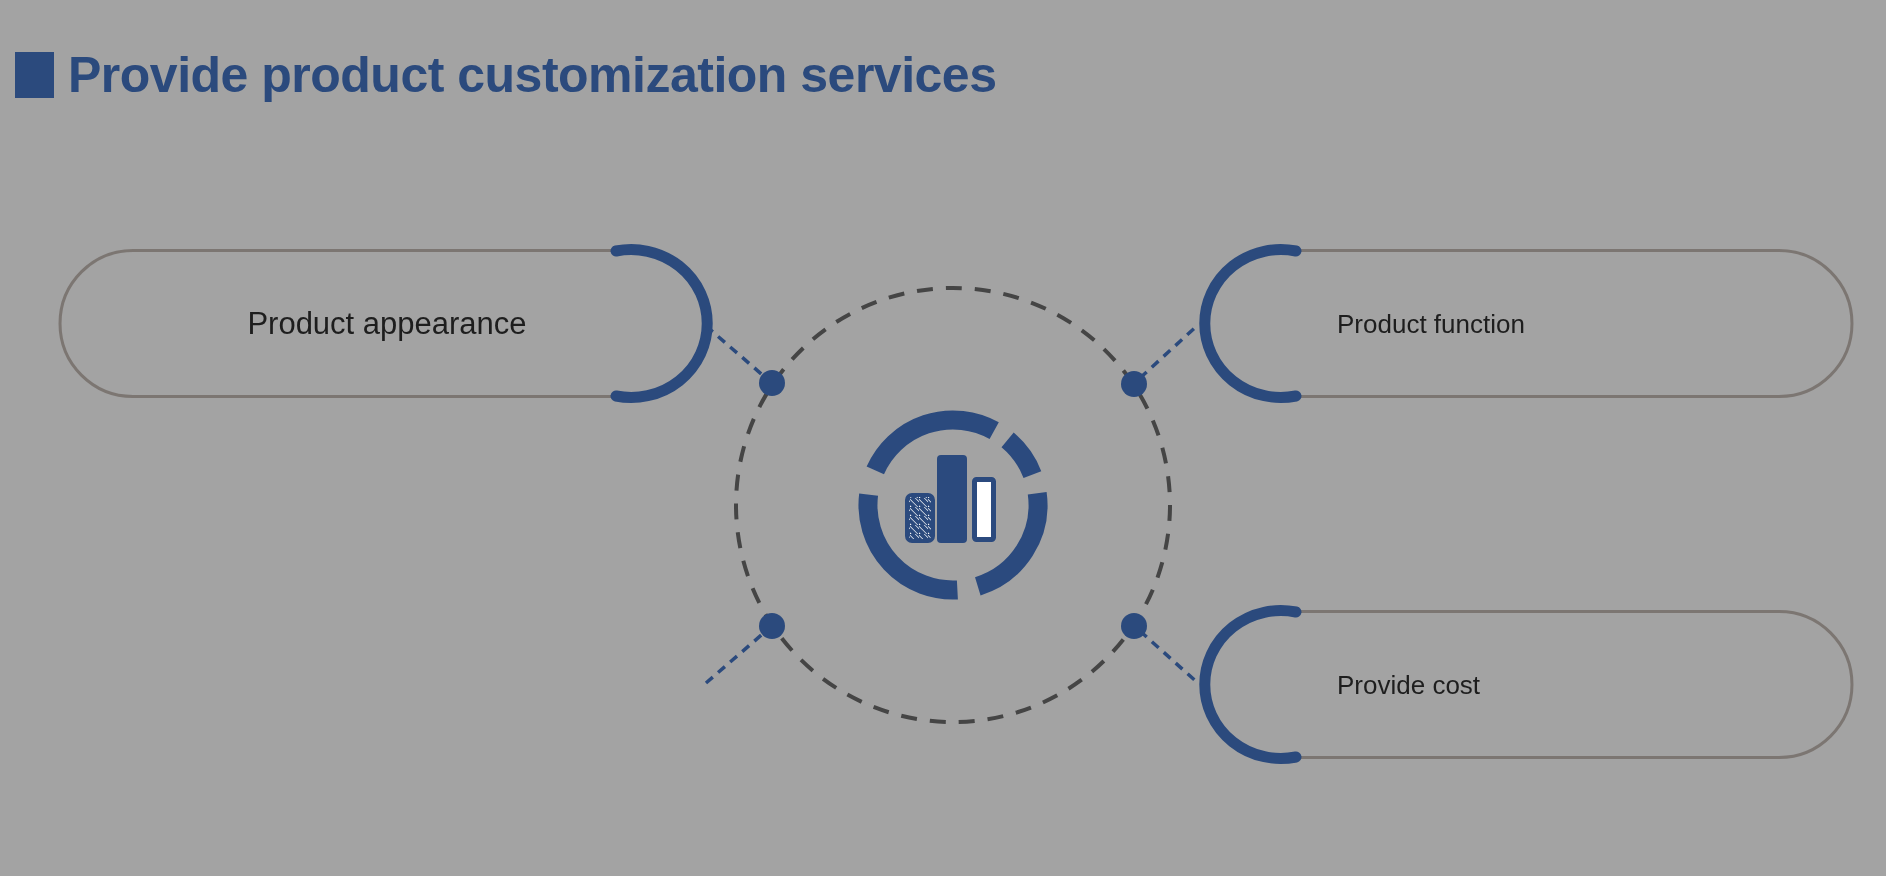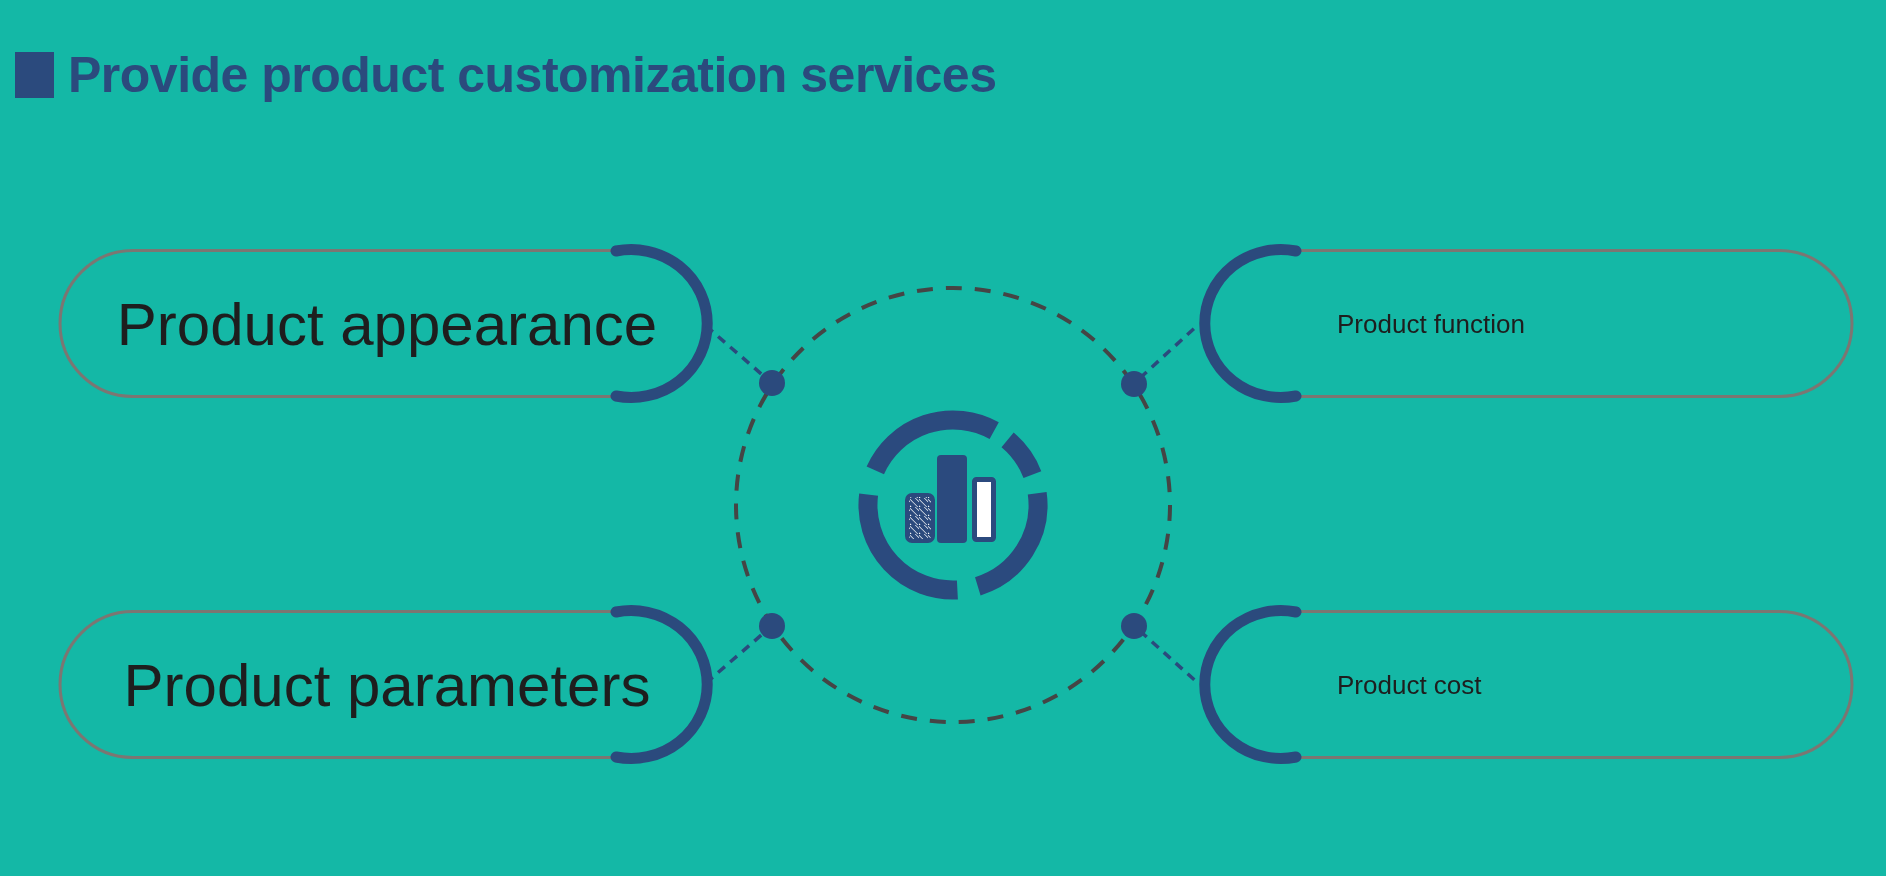--- a/index.html
+++ b/index.html
@@ -1,37 +1,37 @@
 <!DOCTYPE html>
 <html><head>
 <meta charset="utf-8">
 <style>
   html,body{margin:0;padding:0;background:#ffffff;}
   .canvas{
     position:relative;
     width:1886px;height:876px;
-    background:#14b8a6;
+    background:#a3a3a3;
     font-family:"Liberation Sans","DejaVu Sans",sans-serif;
     overflow:hidden;
   }
   
   .title-row{position:absolute;left:15px;top:50px;display:flex;align-items:center;gap:14px;}
   .title-bullet{width:39px;height:46px;background:#2b4a7d;flex:0 0 auto;}
   .title-text{
     color:#2b4a7d;font-size:50px;font-weight:bold;
     letter-spacing:-0.5px;white-space:nowrap;line-height:1;
   }
   
   .pill{position:absolute;width:660px;height:152px;}
   .pill svg{position:absolute;left:0;top:0;overflow:visible;}
   .pill-label{
     position:absolute;top:0;left:0;width:100%;height:100%;
     display:flex;align-items:center;color:#1e1e1e;white-space:nowrap;
   }
-  .pill-left .pill-label{justify-content:center;font-size:60px;}
+  .pill-left .pill-label{justify-content:center;font-size:31px;}
   .pill-right .pill-label{justify-content:flex-start;padding-left:142px;box-sizing:border-box;font-size:26px;}
   #pill-tl{left:57px;top:248px;}
   #pill-bl{left:57px;top:609px;}
   #pill-tr{left:1195px;top:248px;}
   #pill-br{left:1195px;top:609px;}
   
   .overlay{position:absolute;left:0;top:0;}
 </style>
 </head>
 <body>
@@ -44,42 +44,35 @@
   </div>
 
   <div class="pill pill-left" id="pill-tl">
     <svg width="660" height="152" viewBox="0 0 660 152">
       <path d="M 559 2.5 L 76 2.5 A 73 73 0 0 0 76 148.5 L 559 148.5" fill="none" stroke="#7c7672" stroke-width="3" stroke-linecap="round"></path>
       <path d="M 559 3 A 76 74 0 1 1 559 148" fill="none" stroke="#2b4a7d" stroke-width="11" stroke-linecap="round"></path>
     </svg>
     <div class="pill-label">Product appearance</div>
   </div>
 
-  <div class="pill pill-left" id="pill-bl">
-    <svg width="660" height="152" viewBox="0 0 660 152">
-      <path d="M 559 2.5 L 76 2.5 A 73 73 0 0 0 76 148.5 L 559 148.5" fill="none" stroke="#7c7672" stroke-width="3" stroke-linecap="round"></path>
-      <path d="M 559 3 A 76 74 0 1 1 559 148" fill="none" stroke="#2b4a7d" stroke-width="11" stroke-linecap="round"></path>
-    </svg>
-    <div class="pill-label">Product parameters</div>
-  </div>
 
   <div class="pill pill-right" id="pill-tr">
     <svg width="660" height="152" viewBox="0 0 660 152">
       <path d="M 101 2.5 L 584 2.5 A 73 73 0 0 1 584 148.5 L 101 148.5" fill="none" stroke="#7c7672" stroke-width="3" stroke-linecap="round"></path>
       <path d="M 101 3 A 76 74 0 1 0 101 148" fill="none" stroke="#2b4a7d" stroke-width="11" stroke-linecap="round"></path>
     </svg>
     <div class="pill-label">Product function</div>
   </div>
 
   <div class="pill pill-right" id="pill-br">
     <svg width="660" height="152" viewBox="0 0 660 152">
       <path d="M 101 2.5 L 584 2.5 A 73 73 0 0 1 584 148.5 L 101 148.5" fill="none" stroke="#7c7672" stroke-width="3" stroke-linecap="round"></path>
       <path d="M 101 3 A 76 74 0 1 0 101 148" fill="none" stroke="#2b4a7d" stroke-width="11" stroke-linecap="round"></path>
     </svg>
-    <div class="pill-label">Product cost</div>
+    <div class="pill-label">Provide cost</div>
   </div>
 
   <svg class="overlay" width="1886" height="876" viewBox="0 0 1886 876">
 
     <circle cx="953" cy="505" r="217" fill="none" stroke="#454545" stroke-width="4" stroke-dasharray="16 13"></circle>
 
     <g stroke="#2b4a7d" stroke-width="3.5" stroke-dasharray="9 7" fill="none">
       <path d="M 706 326 L 766 378"></path>
       <path d="M 1140 378 L 1199 324"></path>
       <path d="M 706 683 L 766 631"></path>

